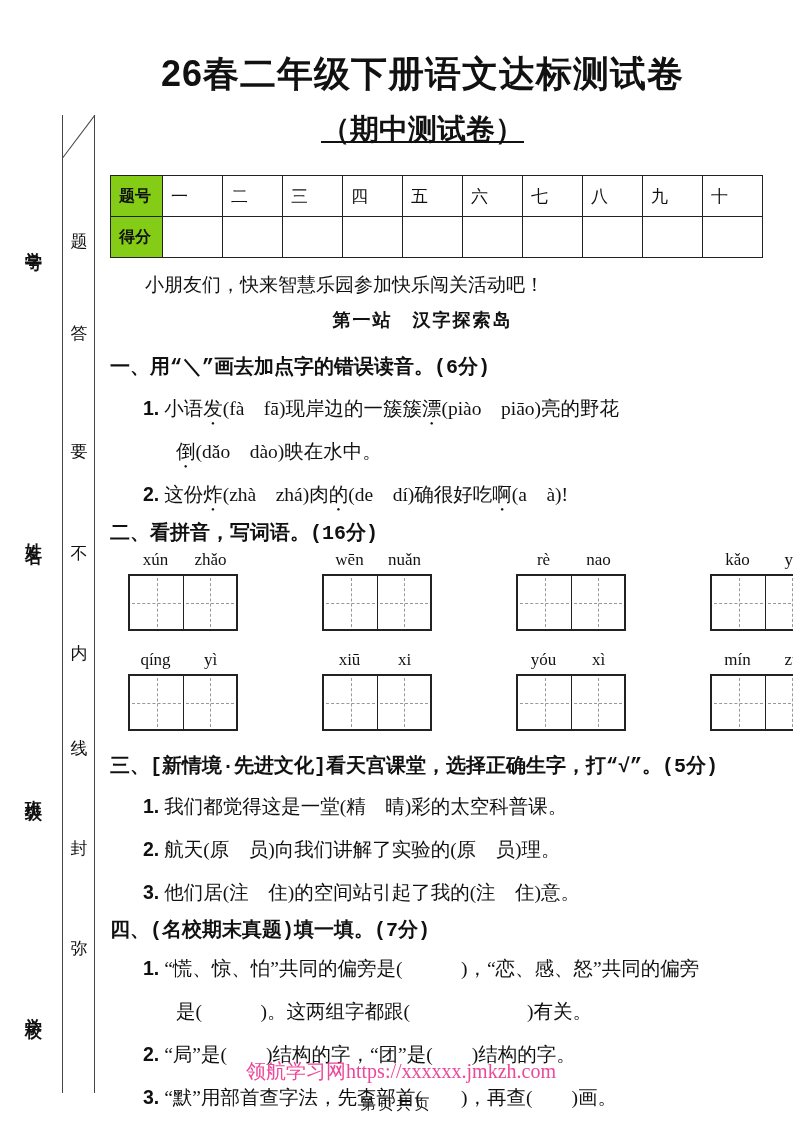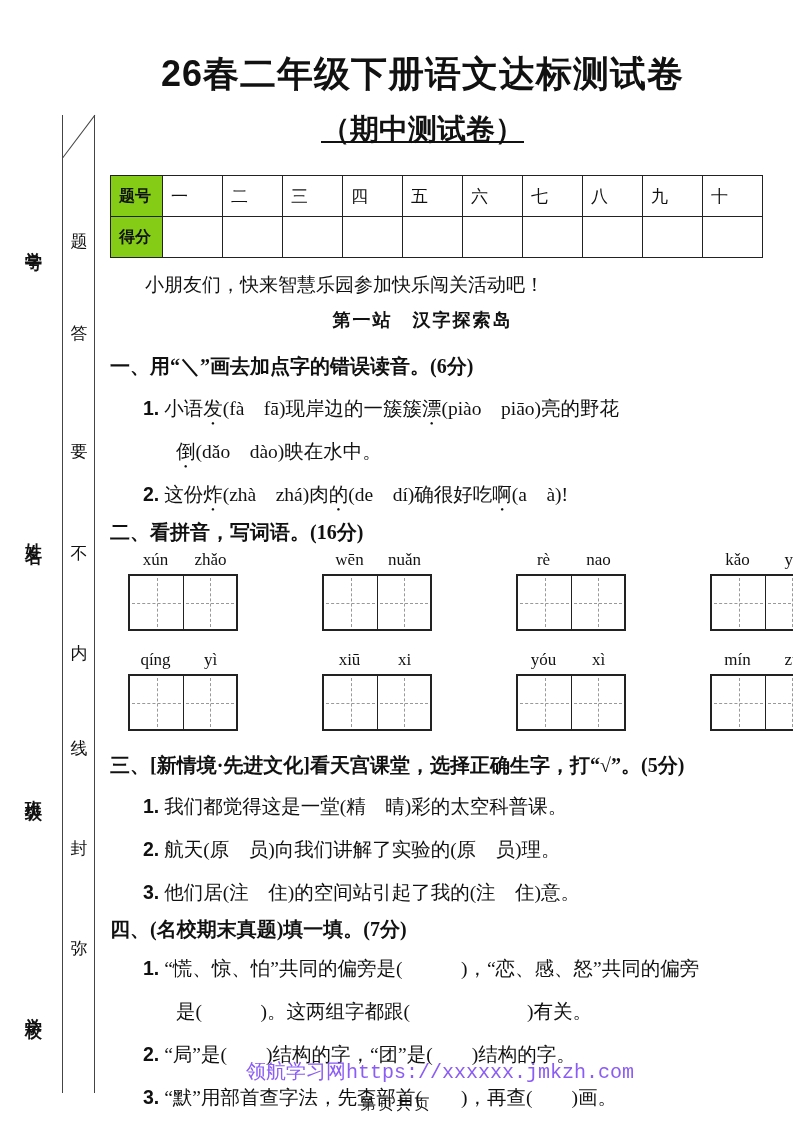--- a/index.html
+++ b/index.html
@@ -29,21 +29,21 @@
   .score-table { position:absolute; top:175px; left:110px; border-collapse:collapse; table-layout:fixed; }
   .score-table td { border:1.5px solid #222; height:41px; font-size:17px; text-align:left;
                     padding-left:8px; vertical-align:middle; width:60px; }
   .score-table td.hd { background:#84cc16; font-weight:bold; width:52px; font-size:16px;
                        font-family:"Liberation Sans", sans-serif; }
   
   .intro { position:absolute; top:272px; left:145px; font-size:19px; }
   .station { position:absolute; top:308px; left:100px; width:645px; text-align:center;
              font-size:18px; font-weight:bold; font-family:"Liberation Sans", sans-serif; letter-spacing:2px; }
   .qtitle { position:absolute; left:110px; font-size:20px; font-weight:bold;
-            font-family:Liberation Serif, serif; }
+            font-family:Liberation Mono, monospace; }
   #q1t{top:353px} #q2t{top:519px} #q3t{top:752px} #q4t{top:916px}
   .qlines { position:absolute; left:143px; right:20px; }
   #q1lines{top:395px} #q3lines{top:793px} #q4lines{top:955px}
   .qline { height:43px; font-size:19.5px; white-space:nowrap; }
   .qline.indent { padding-left:33px; }
   .qline b { font-family:"Liberation Sans", sans-serif; }
   .dot { position:relative; }
   .dot::after { content:"•"; position:absolute; left:50%; transform:translateX(-50%);
                 bottom:-10px; font-size:11px; color:#111; }
   
@@ -53,22 +53,22 @@
   .pinyin { display:flex; height:24px; font-size:17px; }
   .pinyin span { flex:1; text-align:center; }
   .tianbox { display:flex; border:2px solid #222; width:110px; background:#fff; }
   .tcell { width:53px; height:53px; position:relative; border-left:1.5px solid #222; }
   .tcell:first-child { border-left:none; }
   .tcell::before { content:""; position:absolute; left:50%; top:2px; bottom:2px; border-left:1px dashed #999; }
   .tcell::after  { content:""; position:absolute; top:50%; left:2px; right:2px; border-top:1px dashed #999; }
   
   .footer { position:absolute; bottom:7px; left:0; width:100%; text-align:center;
             font-size:15px; letter-spacing:3px; }
-  .watermark { position:absolute; top:1058px; left:246px; font-size:20px; color:#8b5cf6;
-               font-family:Liberation Mono, monospace; }
+  .watermark { position:absolute; top:1058px; left:246px; font-size:20px; color:#ec4899;
+               font-family:Liberation Serif, serif; }
 </style>
 </head>
 <body>
 
 <div class="sheet">
 
   <div class="vline l1"></div>
   <div class="vline l2"></div>
   <div class="diag"></div>
   <div>

